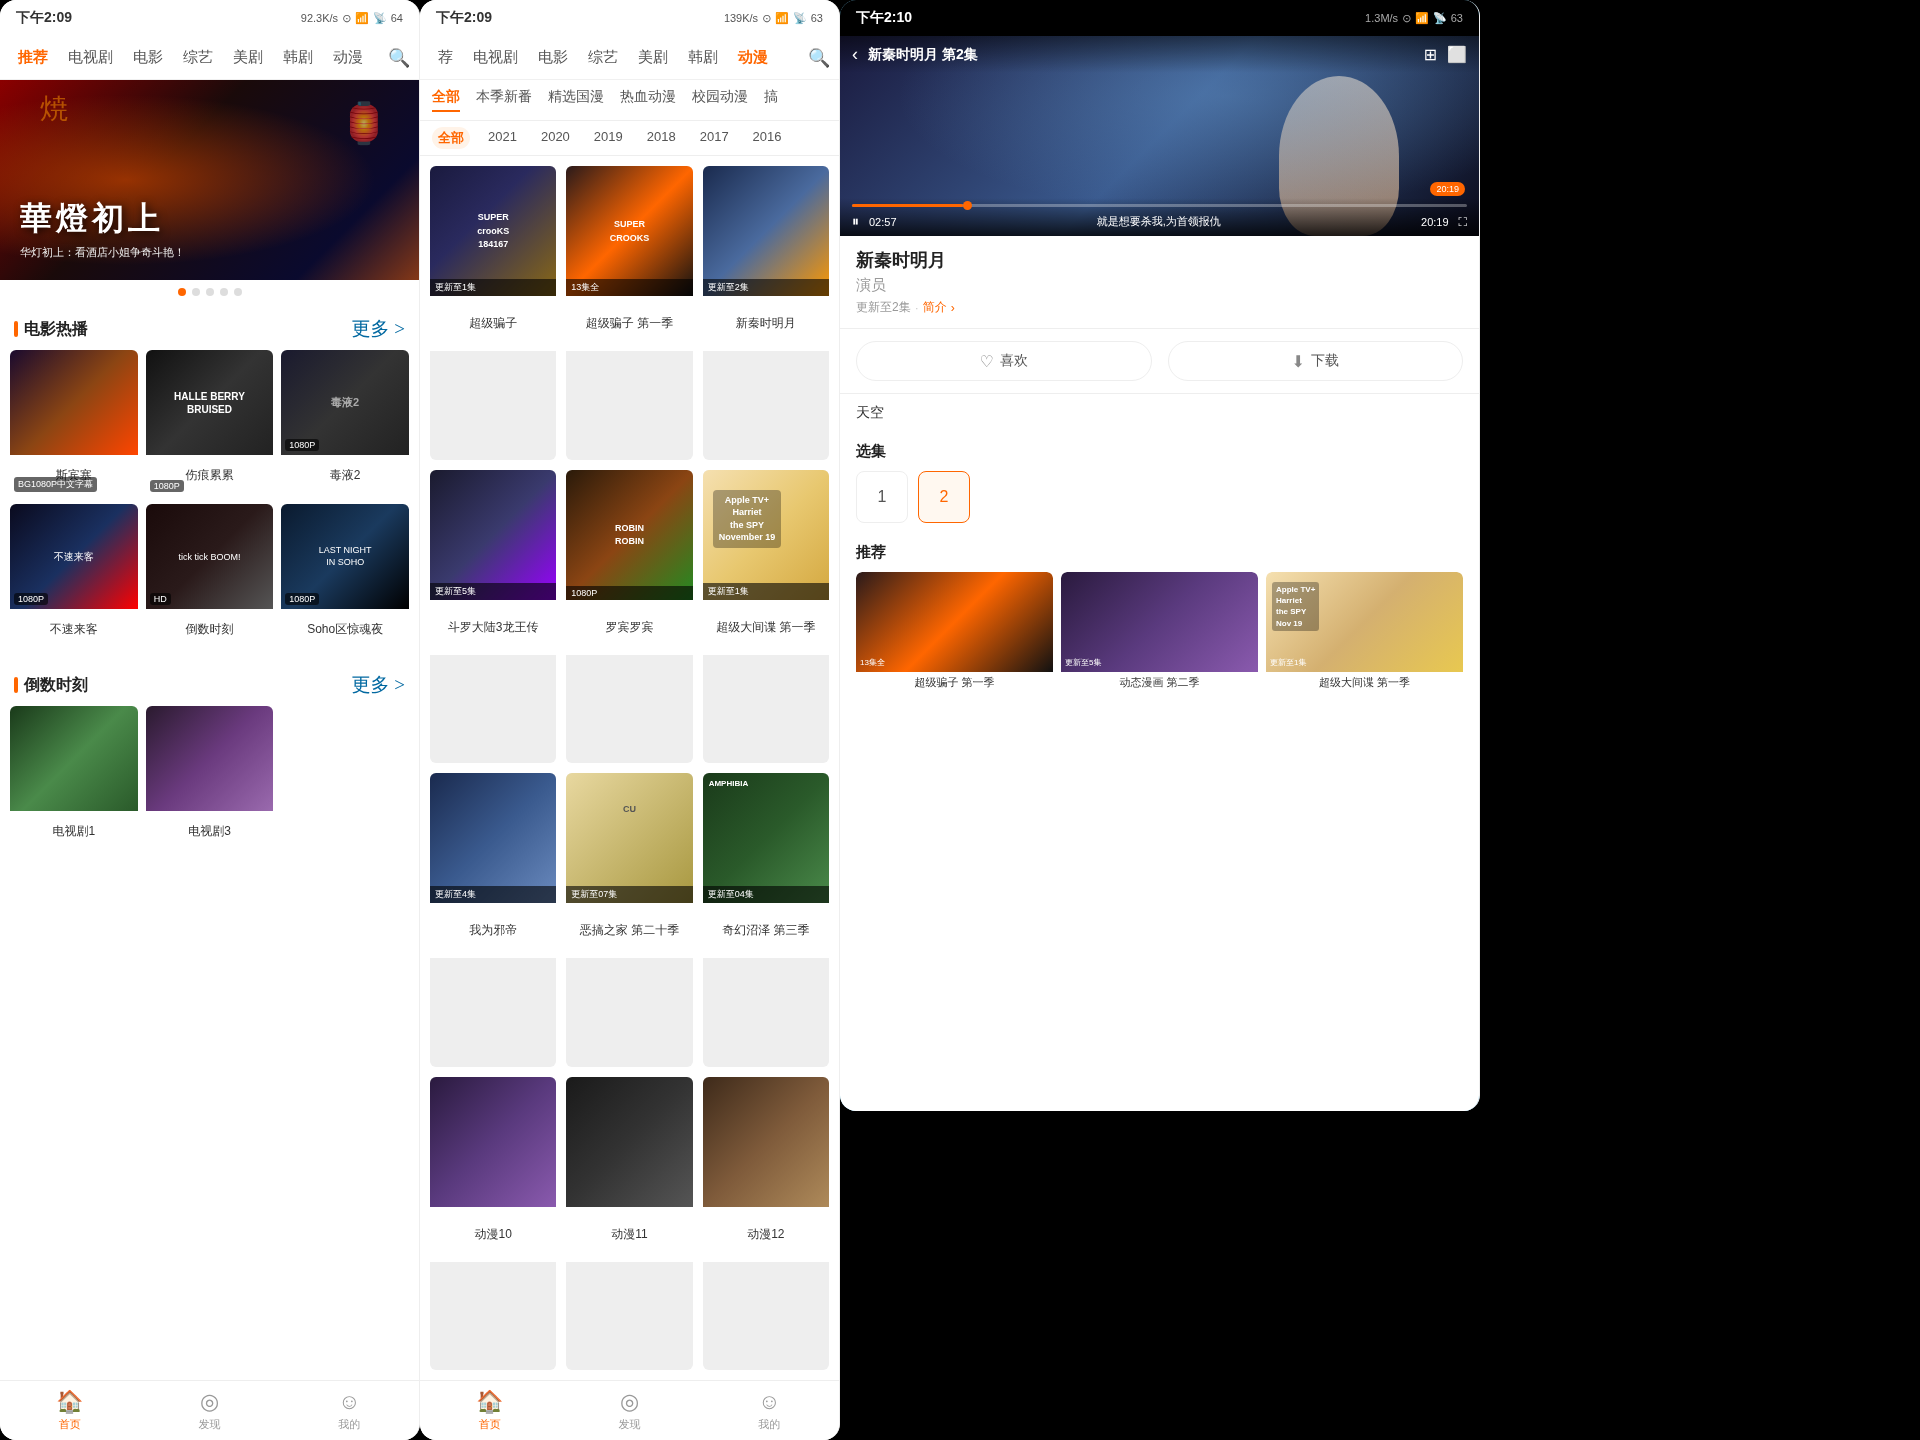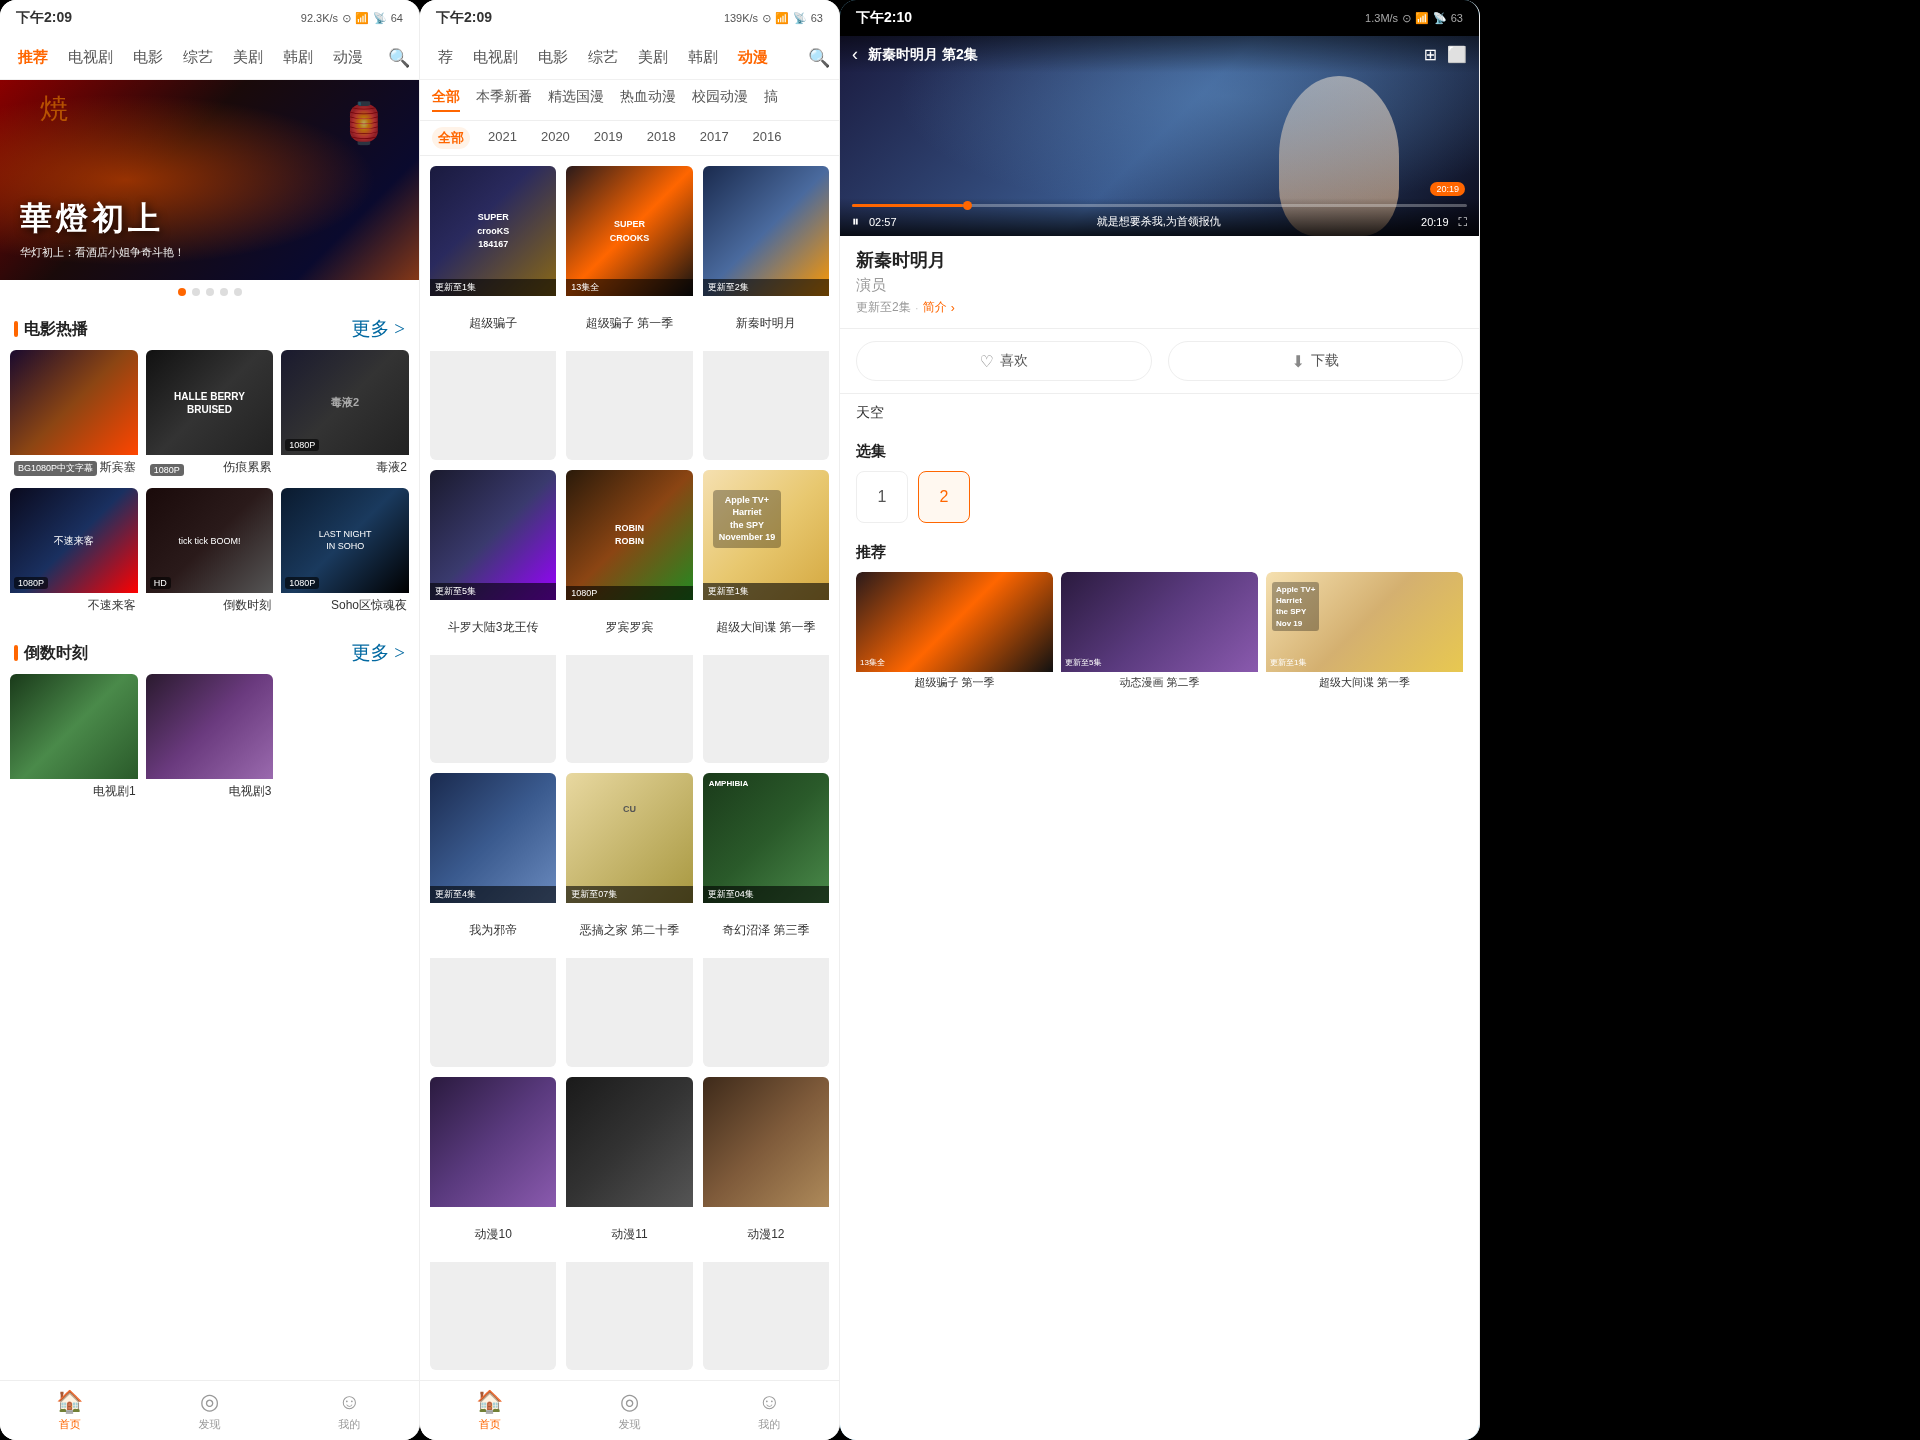--- a/index.html
+++ b/index.html
@@ -16,21 +16,21 @@
     
     .panel {
       display: flex;
       flex-direction: column;
       background: #fff;
       overflow: hidden;
       border-radius: 16px;
     }
     .panel-1 { width: 420px; height: 1440px; border-right: 1px solid #eee; }
     .panel-2 { width: 420px; height: 1440px; border-right: 1px solid #eee; }
-    .panel-3 { width: 640px; height: 1440px; border-right: 1px solid #eee; background: #7dd3fc; }
+    .panel-3 { width: 640px; height: 1111px; border-right: 1px solid #eee; background: #7dd3fc; }
 
     
     .status-bar {
       height: 36px;
       background: #fff;
       display: flex;
       align-items: center;
       justify-content: space-between;
       padding: 0 16px;
       font-size: 13px;
@@ -121,22 +121,22 @@
     }
     .movie-thumb {
       width: 100%;
       height: 105px;
       object-fit: cover;
       display: block;
     }
     .movie-name {
       font-size: 12px;
       color: #333;
-      text-align: right;
-      padding: 4px 2px;
+      text-align: center;
+      padding: 12px 2px;
       white-space: nowrap;
       overflow: hidden;
       text-overflow: ellipsis;
     }
 
     
     .thumb-1 { background: linear-gradient(135deg, #1a0a2e, #8B4513, #ff4500); }
     .thumb-2 { background: linear-gradient(135deg, #111, #333, #222); }
     .thumb-3 { background: linear-gradient(135deg, #1a1a2e, #333, #222); }
     .thumb-4 { background: linear-gradient(135deg, #0a0a1e, #1a3060, #f00); }

